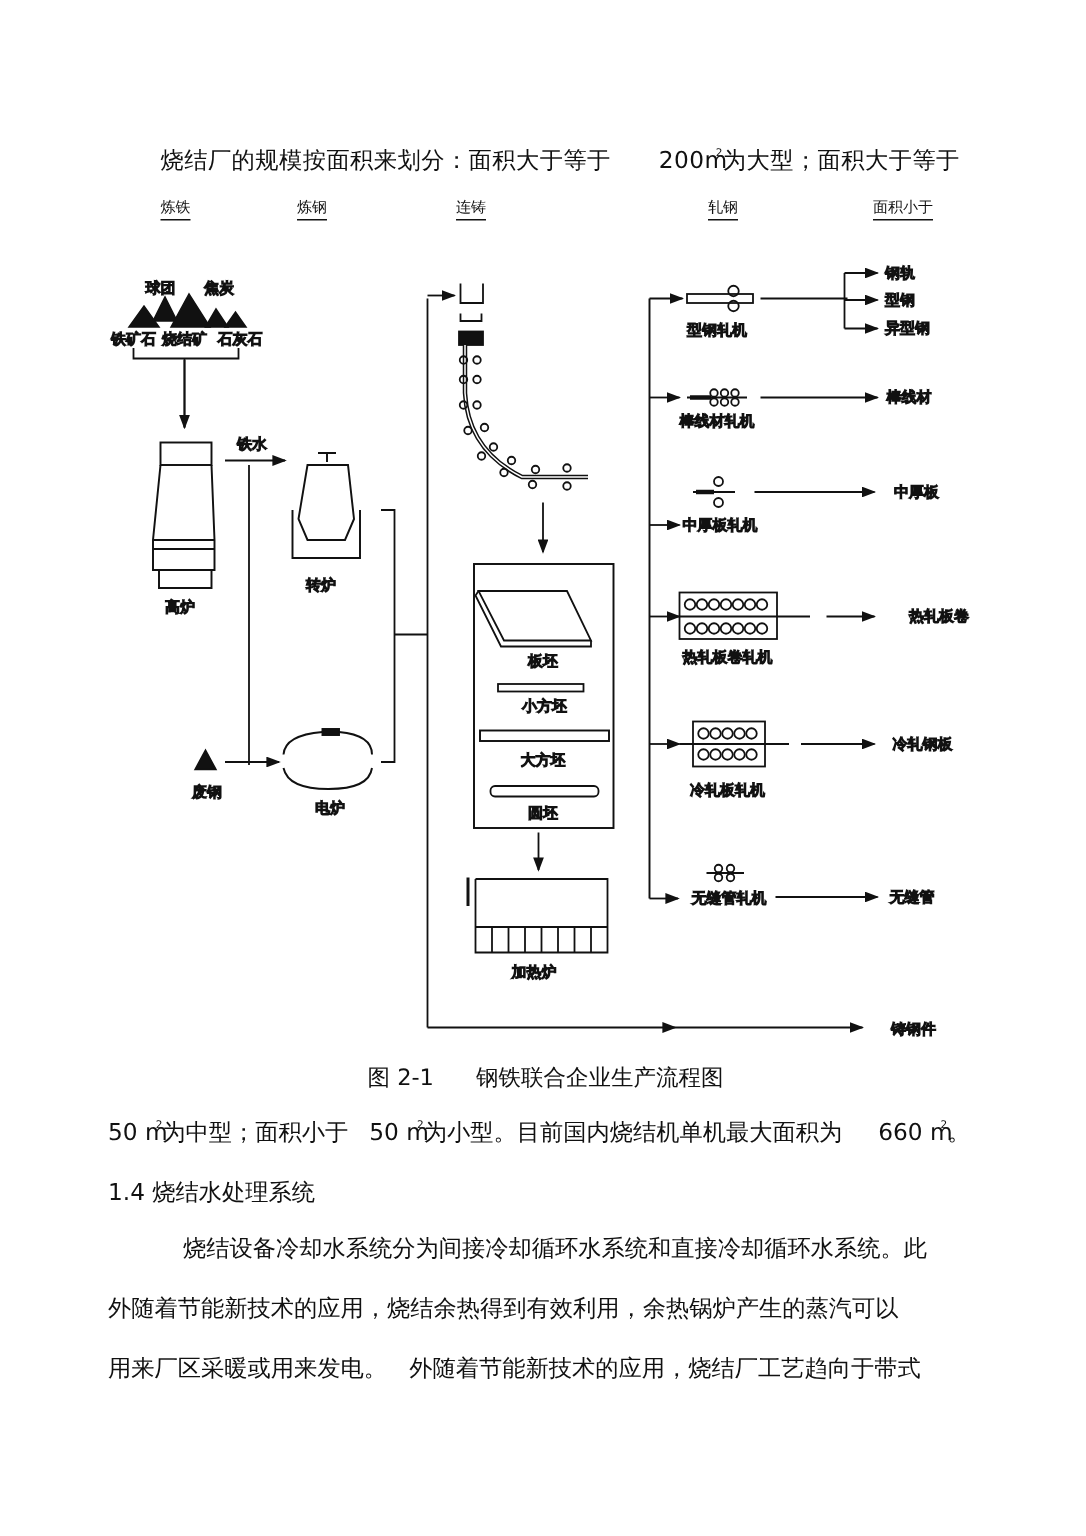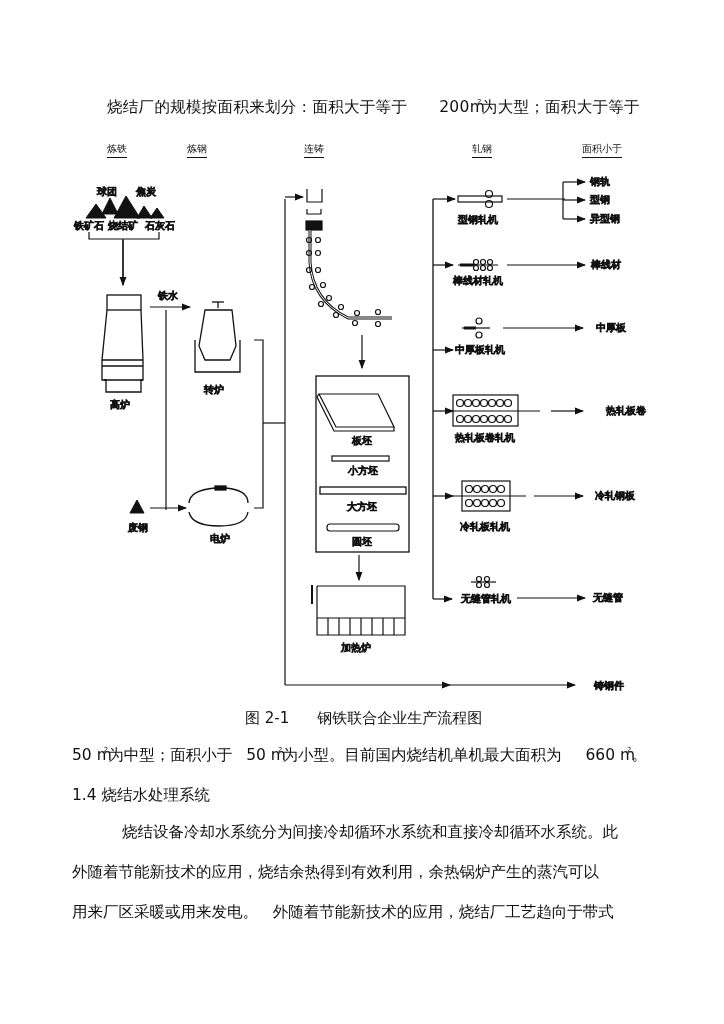--- a/index.html
+++ b/index.html
@@ -1,34 +1,34 @@
 <!DOCTYPE html>
 <html><head>
 <meta charset="utf-8">
 <style>
   html,body{margin:0;padding:0;background:#fff;}
   body{width:724px;height:1024px;position:relative;overflow:hidden;font-family:"DejaVu Sans","Liberation Sans",sans-serif;color:#111;}
   .txt{position:absolute;white-space:nowrap;}
   .line1{left:107px;top:97px;font-size:15.5px;letter-spacing:0.3px;}
-  .stage{position:absolute;font-size:10px;top:131px;border-bottom:1.5px solid #111;padding-bottom:1px;margin-top:11px;}
+  .stage{position:absolute;font-size:10px;top:131px;border-bottom:1.5px solid #111;padding-bottom:1px;}
   svg{position:absolute;left:0;top:0;}
   .lbl{font-size:10px;fill:#111;font-family:"DejaVu Sans",sans-serif;}
   .caption{left:245px;top:709px;font-size:15px;}
   .para{font-size:15.5px;left:72px;}
   sup{font-size:7px;vertical-align:8px;margin-left:-8px;}
 </style>
 </head>
 <body>
 
 <div class="txt line1">
   <span>烧结厂的规模按面积来划分：面积大于等于</span><span style="display:inline-block;width:32px"></span><span>200m</span><sup>2</sup><span>为大型；面积大于等于</span>
 </div>
 
 <span class="txt stage" style="left:107px">炼铁</span>
-<span class="txt stage" style="left:187px">炼钢</span>
+<span class="txt stage" style="left:198px">炼钢</span>
 <span class="txt stage" style="left:304px">连铸</span>
 <span class="txt stage" style="left:472px">轧钢</span>
 <span class="txt stage" style="left:582px">面积小于</span>
 
 <svg width="724" height="1024" stroke="#111" fill="none">
   <defs>
     <marker id="ah" markerWidth="8" markerHeight="6" refX="7" refY="3" orient="auto">
         <path d="M0,0 L8,3 L0,6 Z" fill="#111" stroke="none"></path>
       </marker>
   </defs>

